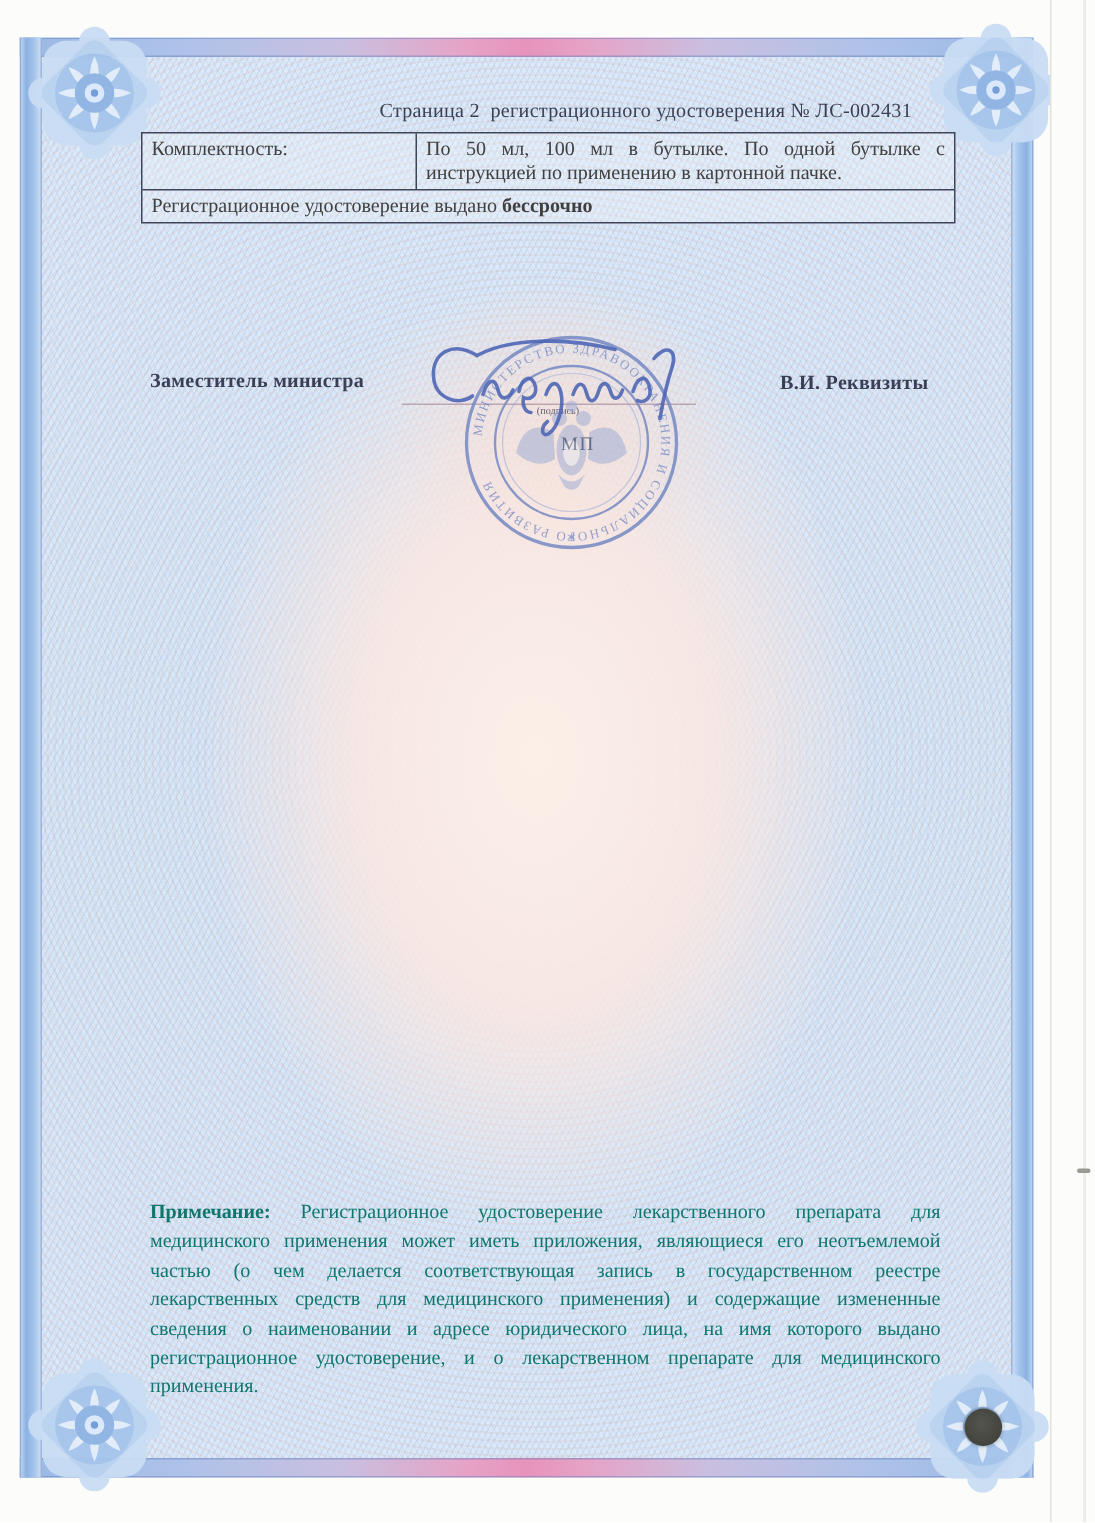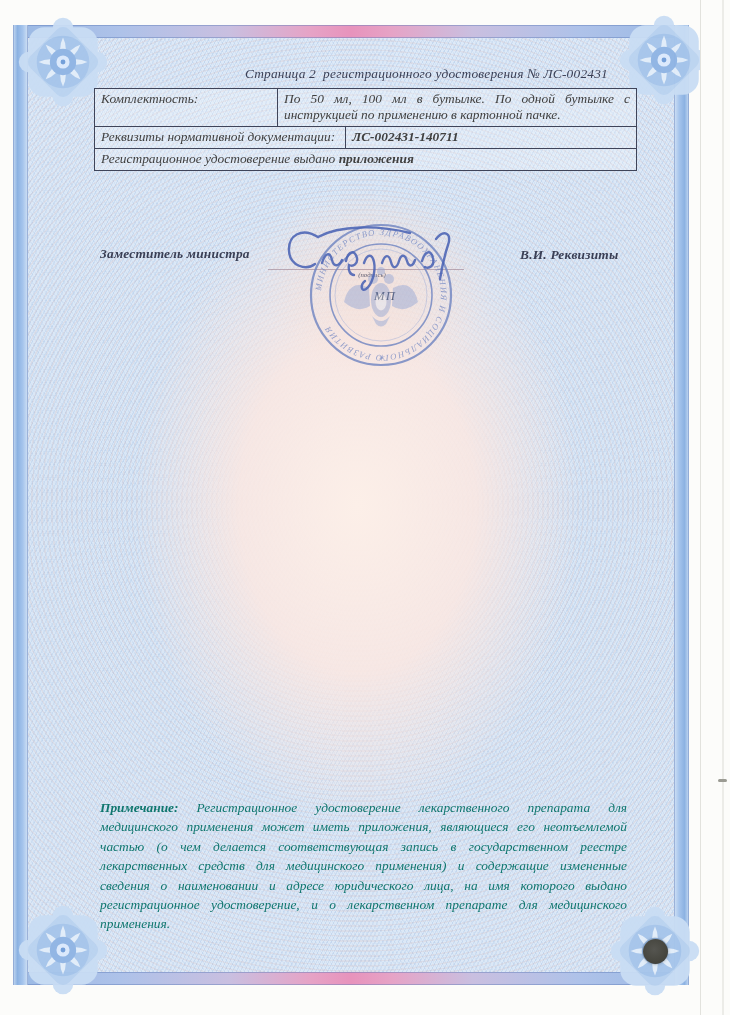--- a/index.html
+++ b/index.html
@@ -9,21 +9,21 @@
 
   
   .scan-strip { position:absolute; right:0; top:0; width:30px; height:1015px;
     background:#fcfcfa; border-left:1px solid #e2e2dd; }
   .scan-line { position:absolute; right:6px; top:0; width:2px; height:1015px; background:#ececе8;
     background:#ecece8; }
   .scan-dash { position:absolute; right:3px; top:779px; width:9px; height:3px;
     background:#9b9b93; border-radius:2px; }
 
   
-  .paper { position:absolute; left:0; top:0; width:701px; height:1015px; background:#fcfcfa;font-style:italic; }
+  .paper { position:absolute; left:0; top:0; width:701px; height:1015px; background:#fcfcfa; }
   .interior { position:absolute; left:27px; top:37px; width:648px; height:937px;
     background:
       radial-gradient(ellipse 160px 130px at 54% 26%, rgba(250,222,208,0.55), rgba(250,222,208,0) 72%),
       radial-gradient(ellipse 310px 440px at 51% 50%, #fcefe8 0%, rgba(250,232,227,0.9) 38%, rgba(250,232,227,0) 72%),
       repeating-radial-gradient(circle at 51% 50%, rgba(213,158,148,0.13) 0 1.5px, rgba(255,255,255,0) 1.5px 5px),
       repeating-linear-gradient(118deg, rgba(124,164,216,0.17) 0 1px, rgba(255,255,255,0) 1px 3.5px),
       repeating-linear-gradient(62deg, rgba(124,164,216,0.10) 0 1px, rgba(255,255,255,0) 1px 3.5px),
       linear-gradient(180deg,#dde9f7 0%, #d9e6f5 50%, #dce8f6 100%);
   }
 
@@ -139,26 +139,22 @@
       </svg>
     <div class="punch-hole"></div>
 
     <div class="txt page-header">Страница 2  регистрационного удостоверения № ЛС-002431</div>
 
     <div class="cert-table">
       <div class="t-row t-row-1">
         <div class="t-cell t-label">Комплектность:</div>
         <div class="t-cell t-just">По 50 мл, 100 мл в бутылке. По одной бутылке с инструкцией по применению в картонной пачке.</div>
       </div>
-      <div class="t-row t-row-2">
-        <div class="t-cell t-label">Реквизиты нормативной документации:</div>
-        <div class="t-cell bold">ЛС-002431-140711</div>
-      </div>
       <div class="t-row t-row-3">
-        <div class="t-cell"><span>Регистрационное удостоверение выдано </span><span class="bold">приложения</span></div>
+        <div class="t-cell"><span>Регистрационное удостоверение выдано </span><span class="bold">бессрочно</span></div>
       </div>
     </div>
 
     <div class="txt sig-title">Заместитель министра</div>
     <div class="txt sig-name">В.И. Реквизиты</div>
     <div class="sig-line"></div>
     <div class="txt sig-caption">(подпись)</div>
     <div class="txt sig-mp">МП</div>
 
     <svg class="stamp" viewBox="0 0 150 150">

